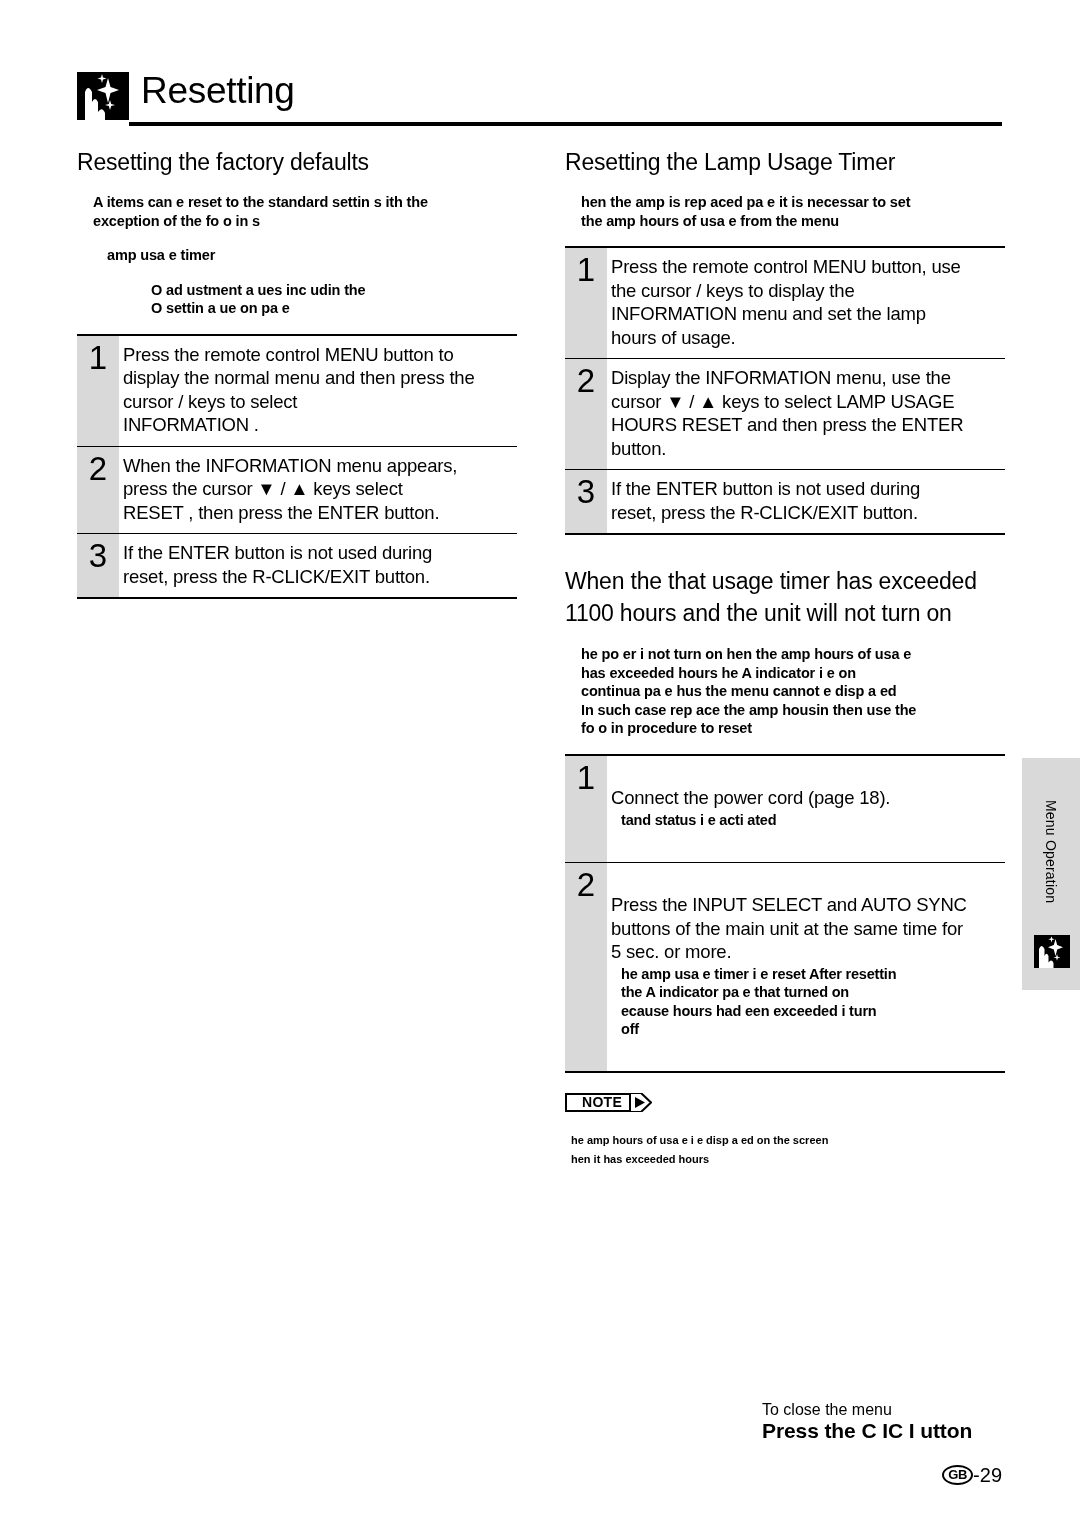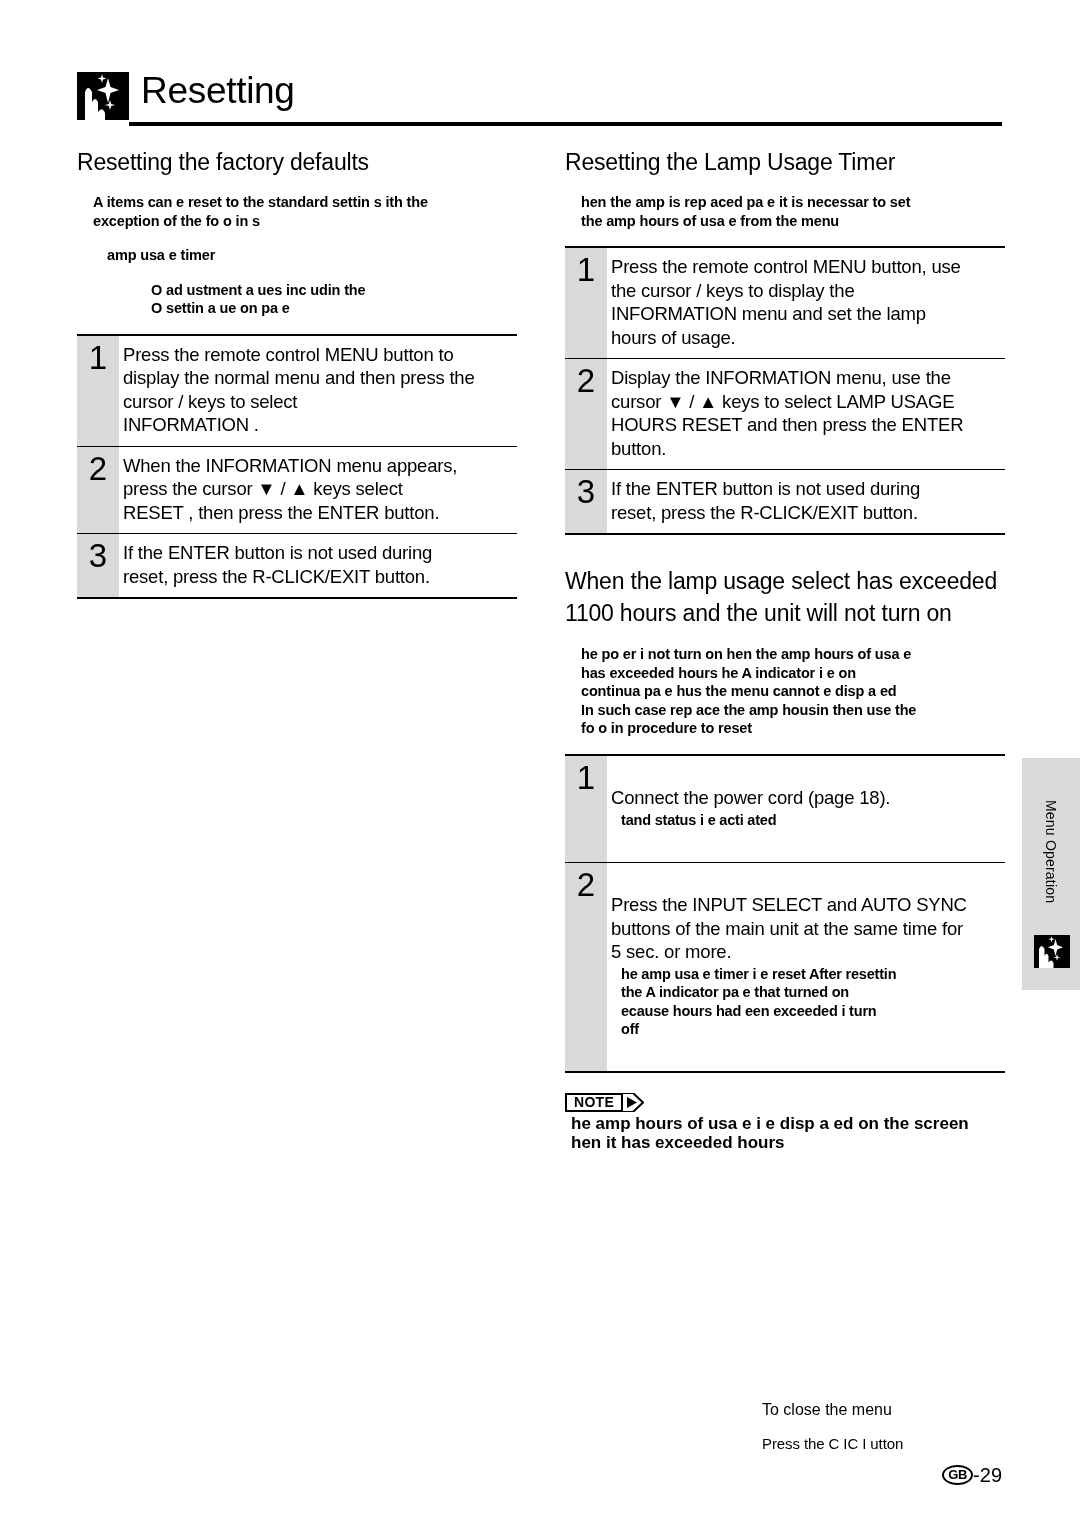--- a/index.html
+++ b/index.html
@@ -162,35 +162,35 @@
     margin-top: 20px;
   }
   .note-badge {
     display: inline-block;
     position: relative;
     height: 19px;
   }
   .note-badge .box {
     display: inline-block;
     border: 2px solid #000000;
-    padding: 0 7px 0 7px;
+    padding: 0 7px 0 15px;
     font-size: 14px;
     font-weight: bold;
     line-height: 15px;
     letter-spacing: 0.3px;
     vertical-align: top;
   }
   .note-badge .arrow {
     display: inline-block;
     vertical-align: top;
     margin-left: -1px;
   }
   .note-text {
-    margin-top: 3px;
-    font-size: 17px;
+    margin-top: 19px;
+    font-size: 11px;
     font-weight: bold;
     line-height: 18.5px;
     padding-left: 6px;
     white-space: pre-line;
   }
 
   
   .side-tab {
     position: absolute;
     right: 0;
@@ -225,25 +225,25 @@
     position: absolute;
     left: 762px;
     top: 1400px;
     width: 260px;
   }
   .close-menu .line1 {
     font-size: 16px;
     line-height: 20px;
   }
   .close-menu .line2 {
-    font-size: 15px;
-    font-weight: normal;
+    font-size: 21px;
+    font-weight: bold;
     line-height: 20px;
     letter-spacing: -0.1px;
-    margin-top: 14px;
+    margin-top: 1px;
   }
   .page-number {
     position: absolute;
     left: 880px;
     top: 1463px;
     width: 122px;
     text-align: right;
     font-size: 20px;
     line-height: 24px;
     white-space: nowrap;
@@ -349,21 +349,21 @@
       <div class="step">
         <div class="step-num">3</div>
         <div class="step-text">If the ENTER button is not used during
 reset, press the R-CLICK/EXIT button.</div>
       </div>
     </div>
     <div class="bottom-rule"></div>
   </div>
 
   <h2 class="section-title two-line" style="margin-top:30px;">
-    <span>When the lamp usage select has exceeded</span><br>
+    <span>When the that usage timer has exceeded</span><br>
     <span>1100 hours and the unit will not turn on</span>
   </h2>
 
   <p class="bold-note"> he po  er  i   not turn on   hen the  amp hours of usa e
 has exceeded           hours   he   A     indicator  i    e on
 continua      pa e          hus  the menu cannot  e disp a ed
 In such case  rep ace the  amp housin    then use the
 fo o  in  procedure to reset</p>
 
   <div class="steps">

